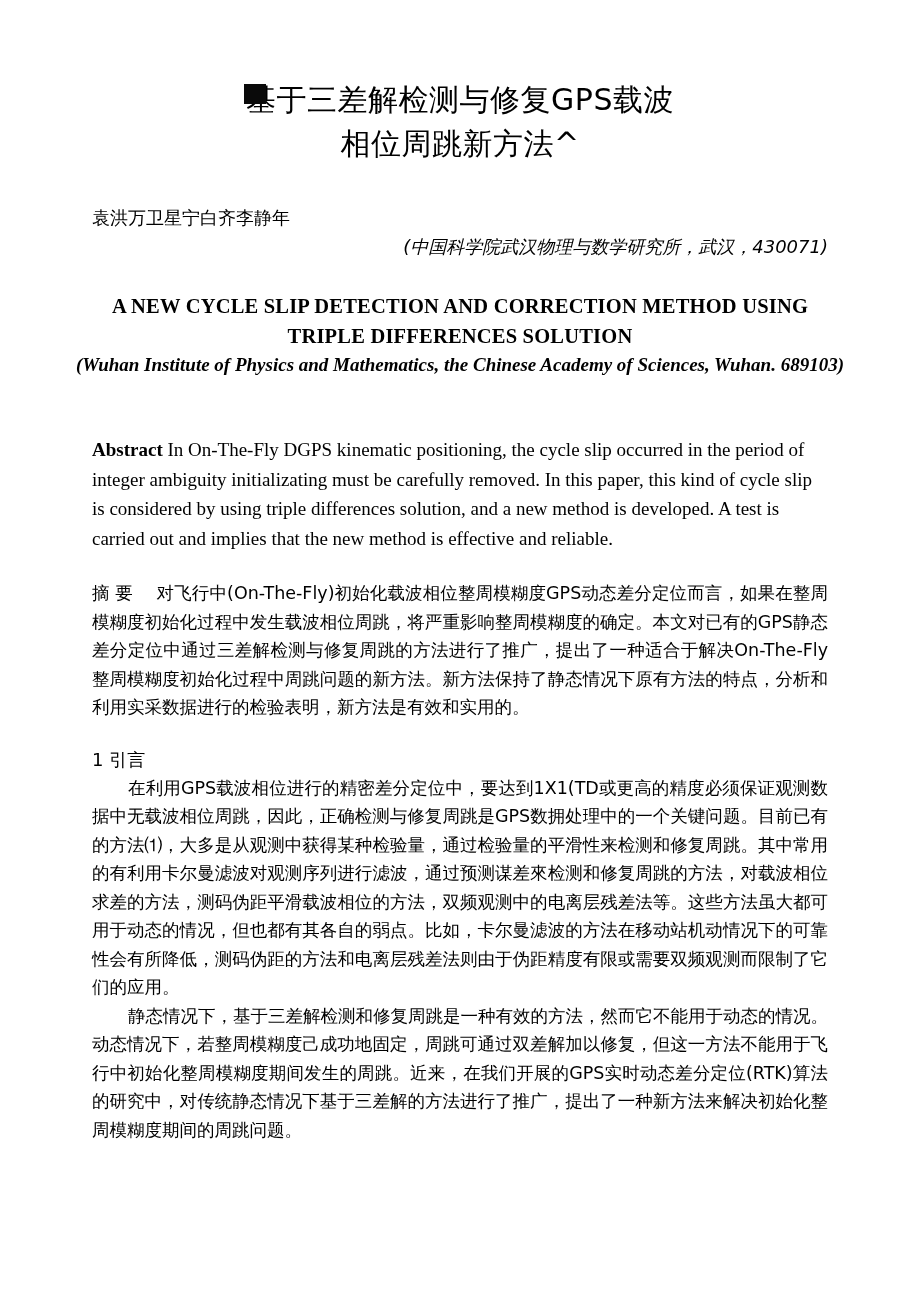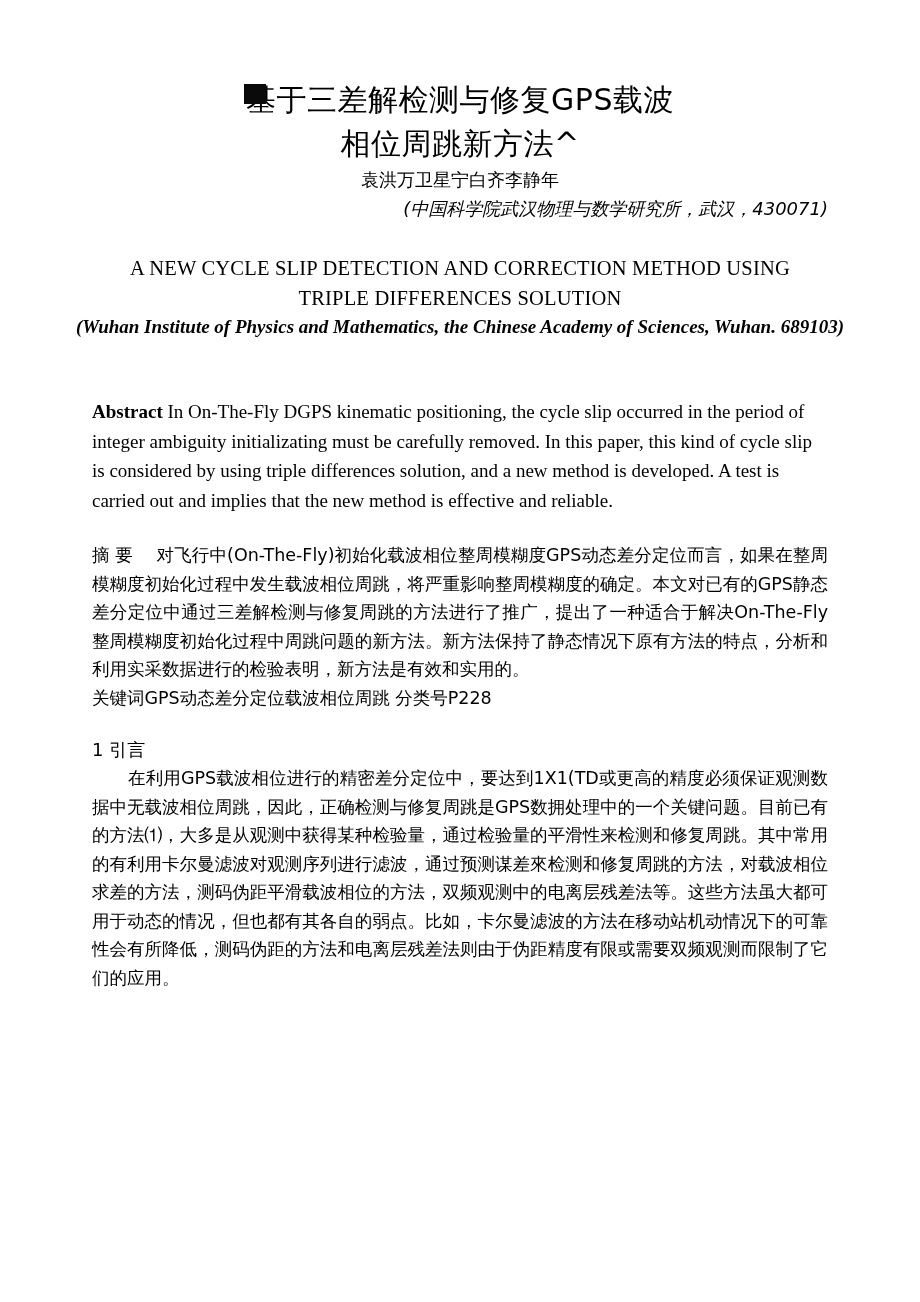--- a/index.html
+++ b/index.html
@@ -50,38 +50,39 @@
     left: -2px;
     top: 6px;
     width: 22px;
     height: 20px;
     background: #0a0a0a;
     pointer-events: none;
   }
 
   
   .cn-authors {
-    text-align: center;
+    margin-top: 38px;
+    text-align: left;
     font-size: 18px;
     line-height: 28px;
     font-family: Liberation Sans, sans-serif;
   }
   .cn-affil {
     text-align: right;
     font-size: 18px;
     line-height: 29px;
     font-family: "DejaVu Sans", "Liberation Sans", sans-serif;
     font-style: italic;
   }
 
   
   .en-title {
     margin-top: 30px;
     text-align: center;
-    font-weight: normal;
+    font-weight: bold;
     font-size: 20.5px;
     line-height: 30px;
     letter-spacing: 0.2px;
   }
 
   
   .en-authors {
     margin-top: 28px;
     text-align: center;
     font-size: 19px;
@@ -180,18 +181,18 @@
 
   <div class="abstract-block">
     <p class="abstract-para" style="margin:0;">
       <span class="lead">Abstract</span><span> In On-The-Fly DGPS kinematic positioning, the cycle slip occurred in the period of integer ambiguity initializating must be carefully removed. In this paper, this kind of cycle slip is considered by using triple differences solution, and a new method is developed. A test is carried out and implies that the new method is effective and reliable.</span>
     </p>
   </div>
 
   <div class="cn-abstract">
     <span>摘 要</span><span class="indent-gap"></span><span> 对飞行中(On-The-Fly)初始化载波相位整周模糊度GPS动态差分定位而言，如果在整周模糊度初始化过程中发生载波相位周跳，将严重影响整周模糊度的确定。本文对已有的GPS静态差分定位中通过三差解检测与修复周跳的方法进行了推广，提出了一种适合于解决On-The-Fly整周模糊度初始化过程中周跳问题的新方法。新方法保持了静态情况下原有方法的特点，分析和利用实采数据进行的检验表明，新方法是有效和实用的。</span>
   </div>
-  <div class="cn-keywords">关键词GPS动态差分定位载波相位周跳  分类号P228</div>
 
   <div class="section-head">1 引言</div>
   <p class="body-para" style="margin:0;">在利用GPS载波相位进行的精密差分定位中，要达到1X1(TD或更高的精度必须保证观测数据中无载波相位周跳，因此，正确检测与修复周跳是GPS数拥处理中的一个关键问题。目前已有的方法⑴，大多是从观测中获得某种检验量，通过检验量的平滑性来检测和修复周跳。其中常用的有利用卡尔曼滤波对观测序列进行滤波，通过预测谋差來检测和修复周跳的方法，对载波相位求差的方法，测码伪距平滑载波相位的方法，双频观测中的电离层残差法等。这些方法虽大都可用于动态的情况，但也都有其各自的弱点。比如，卡尔曼滤波的方法在移动站机动情况下的可靠性会有所降低，测码伪距的方法和电离层残差法则由于伪距精度有限或需要双频观测而限制了它们的应用。</p>
+  <p class="body-para" style="margin:0;">静态情况下，基于三差解检测和修复周跳是一种有效的方法，然而它不能用于动态的情况。动态情况下，若整周模糊度己成功地固定，周跳可通过双差解加以修复，但这一方法不能用于飞行中初始化整周模糊度期间发生的周跳。近来，在我们开展的GPS实时动态差分定位(RTK)算法的研究中，对传统静态情况下基于三差解的方法进行了推广，提出了一种新方法来解决初始化整周模糊度期间的周跳问题。</p>
 
 </div>
 
 </body></html>

